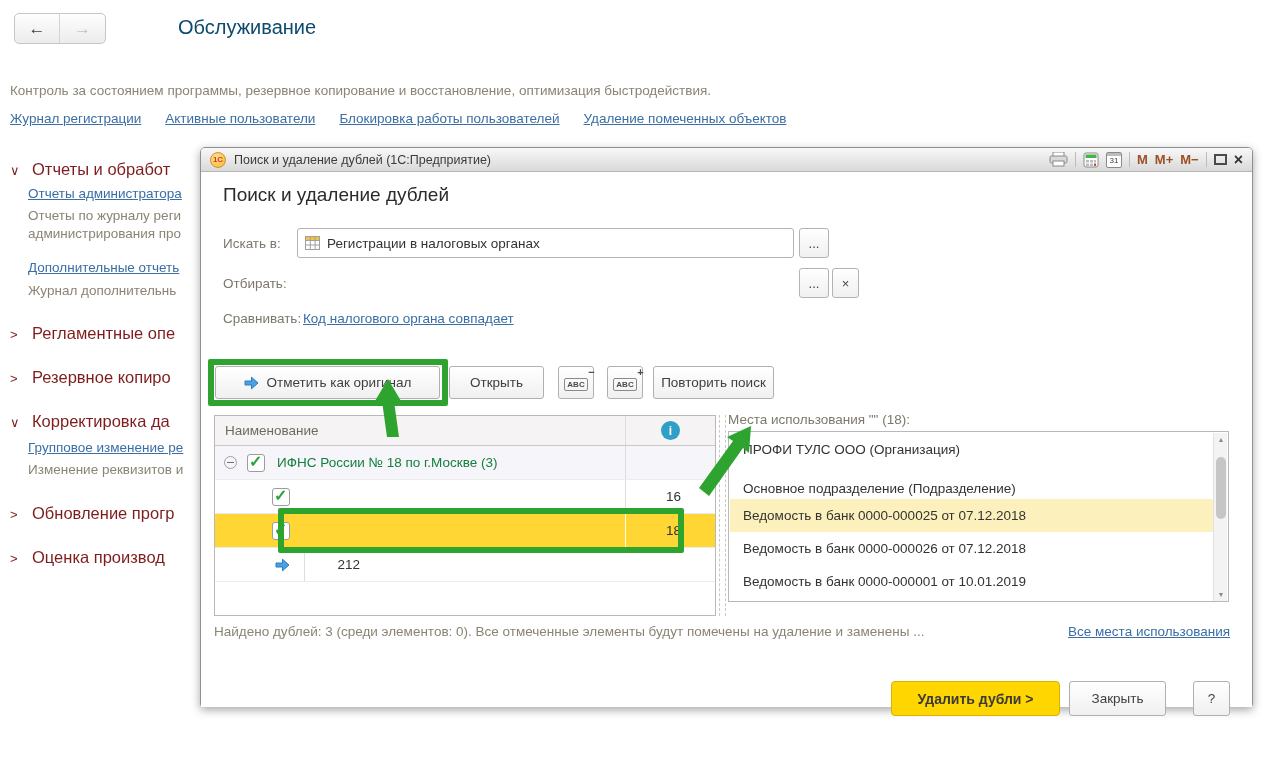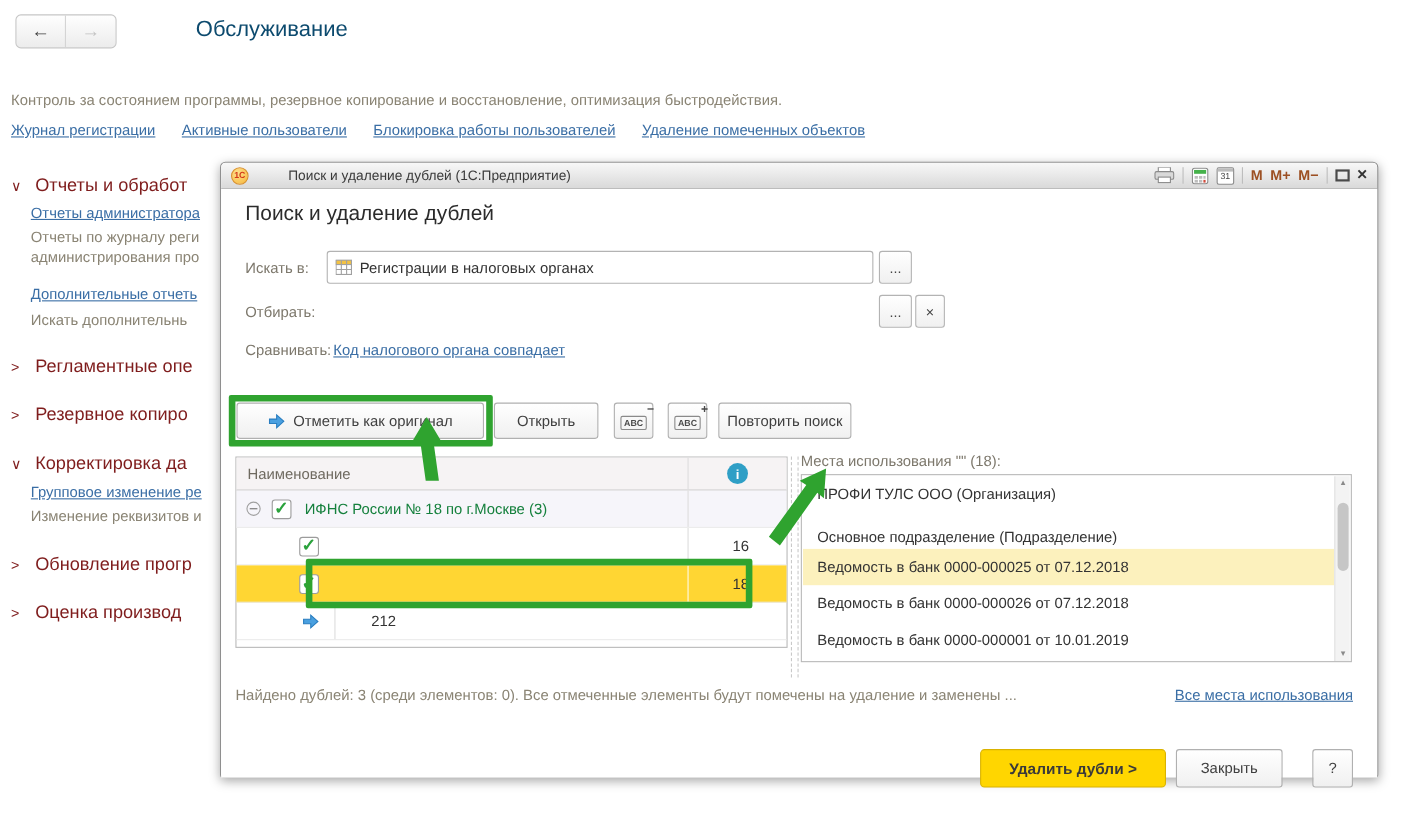--- a/index.html
+++ b/index.html
@@ -18,21 +18,21 @@
   .page-desc { left:10px; top:83px; font-size:13.5px; }
   .page-links { left:10px; top:111px; display:flex; gap:24px; font-size:13.5px; }
 
   .side-section { font-size:16.5px; color:#7f1d1d; white-space:nowrap; cursor:pointer; }
   .side-section .chev { display:inline-block; width:22px; font-size:13px; }
   .side-link { font-size:13.5px; left:18px; }
   .side-text { font-size:13.5px; left:18px; }
 
   
   .dialog { left:200px; top:147px; width:1053px; height:560px; border:1px solid #8f8f8f; border-radius:5px 5px 3px 3px; background:#fff; box-shadow:0 3px 10px rgba(0,0,0,.35); z-index:10; }
-  .titlebar { height:24px; background:linear-gradient(#f8f8f8,#d9d9d9); border-bottom:1px solid #b5b5b5; border-radius:4px 4px 0 0; display:flex; align-items:center; padding:0 9px;gap:28px; }
+  .titlebar { height:24px; background:linear-gradient(#f8f8f8,#d9d9d9); border-bottom:1px solid #b5b5b5; border-radius:4px 4px 0 0; display:flex; align-items:center; padding:0 9px; }
   .logo1c { width:16px; height:16px; border-radius:50%; background:radial-gradient(circle at 35% 30%, #ffe08a, #f6b73c); border:1px solid #d98f2b; color:#d43a1a; font-size:8px; font-weight:bold; display:flex; align-items:center; justify-content:center; }
   .tb-title { margin-left:8px; font-size:12.5px; color:#3b3b3b; white-space:nowrap; }
   .tb-icons { margin-left:auto; display:flex; align-items:center; gap:7px; }
   .tb-sep { width:1px; height:15px; background:#bdbdbd; }
   .tb-m { color:#9c4f22; font-weight:bold; font-size:13px; cursor:pointer; }
   .tb-max { width:13px; height:11px; border:2px solid #4a4a4a; cursor:pointer; }
   .tb-close { font-size:16px; font-weight:bold; color:#333; line-height:1; cursor:pointer; }
 
   .dlg-body { position:relative; height:535px; background:#fff; }
   .dlg-heading { left:22px; top:12px; font-size:19px; color:#2b2b2b; }
@@ -40,21 +40,21 @@
   .fld-label { font-size:13.5px; color:#7d786c; white-space:nowrap; }
   .combo { border:1px solid #b3b3b3; border-radius:3px; height:30px; display:flex; align-items:center; padding-left:7px; gap:7px; font-size:13.5px; color:#333; background:#fff; cursor:text; }
   .sq-btn { border:1px solid #b3b3b3; border-radius:3px; background:linear-gradient(#ffffff,#f0f0f0); display:flex; align-items:center; justify-content:center; font-size:13px; color:#444; cursor:pointer; }
 
   .btn { border:1px solid #b0b0b0; border-radius:3px; background:linear-gradient(#ffffff,#f0f0f0); display:flex; align-items:center; justify-content:center; gap:8px; font-size:13.5px; color:#3f3f3f; cursor:pointer; white-space:nowrap; }
   .abc-wrap { position:relative; }
   .abc-txt { font-size:8px; font-weight:bold; color:#4a4a4a; border:1px solid #8a8a8a; border-radius:2px; padding:1px 2px; letter-spacing:0;text-align:right; }
   .abc-sign { position:absolute; top:-9px; right:-7px; font-size:11px; font-weight:bold; color:#4a4a4a; }
 
   
-  .dup-table { left:13px; top:243px; width:502px; height:174px; border:1px solid #b9b9b9; background:#fff; }
+  .dup-table { left:13px; top:243px; width:502px; height:201px; border:1px solid #b9b9b9; background:#fff; }
   .dup-header { height:30px; background:#f6f3f4; border-bottom:1px solid #c9c9c9; display:flex; align-items:center; }
   .dup-header .name { flex:1; padding-left:10px; font-size:13.5px; color:#6f6a60; }
   .col-val { width:90px; border-left:1px solid #ddd; height:100%; display:flex; align-items:center; justify-content:flex-end; padding-right:34px; font-size:13.5px; color:#333; }
   .dup-header .col-val { justify-content:center; padding-right:0; }
   .info-circle { width:19px; height:19px; border-radius:50%; background:#2f9fc6; color:#fff; font-size:12px; font-weight:bold; display:flex; align-items:center; justify-content:center; }
   .dup-row { height:34px; display:flex; align-items:center; border-bottom:1px solid #ececec; position:relative; cursor:pointer; }
   .dup-row .name { flex:1; height:100%; display:flex; align-items:center; font-size:13.5px; color:#15803d; white-space:nowrap; }
   .row-group { background:#f6f5fa; }
   .row-selected { background:#ffd633; }
   .row-selected .col-val { border-left:1px solid rgba(255,255,255,.9); }
@@ -106,21 +106,21 @@
   <span class="link">Блокировка работы пользователей</span>
   <span class="link">Удаление помеченных объектов</span>
 </div>
 
 <div class="abs" style="left:10px; top:150px; width:200px; height:560px;">
   <div class="abs side-section" style="left:0; top:10px;"><span class="chev">∨</span><span>Отчеты и обработ</span></div>
   <div class="abs side-link link" style="top:36px;">Отчеты администратора</div>
   <div class="abs side-text graytext" style="top:58px;">Отчеты по журналу реги</div>
   <div class="abs side-text graytext" style="top:76px;">администрирования про</div>
   <div class="abs side-link link" style="top:110px;">Дополнительные отчеть</div>
-  <div class="abs side-text graytext" style="top:133px;">Искать дополнительнь</div>
+  <div class="abs side-text graytext" style="top:133px;">Журнал дополнительнь</div>
   <div class="abs side-section" style="left:0; top:174px;"><span class="chev">&gt;</span><span>Регламентные опе</span></div>
   <div class="abs side-section" style="left:0; top:218px;"><span class="chev">&gt;</span><span>Резервное копиро</span></div>
   <div class="abs side-section" style="left:0; top:262px;"><span class="chev">∨</span><span>Корректировка да</span></div>
   <div class="abs side-link link" style="top:290px;">Групповое изменение ре</div>
   <div class="abs side-text graytext" style="top:312px;">Изменение реквизитов и</div>
   <div class="abs side-section" style="left:0; top:354px;"><span class="chev">&gt;</span><span>Обновление прогр</span></div>
   <div class="abs side-section" style="left:0; top:398px;"><span class="chev">&gt;</span><span>Оценка производ</span></div>
 </div>
 
 <div class="abs dialog">

